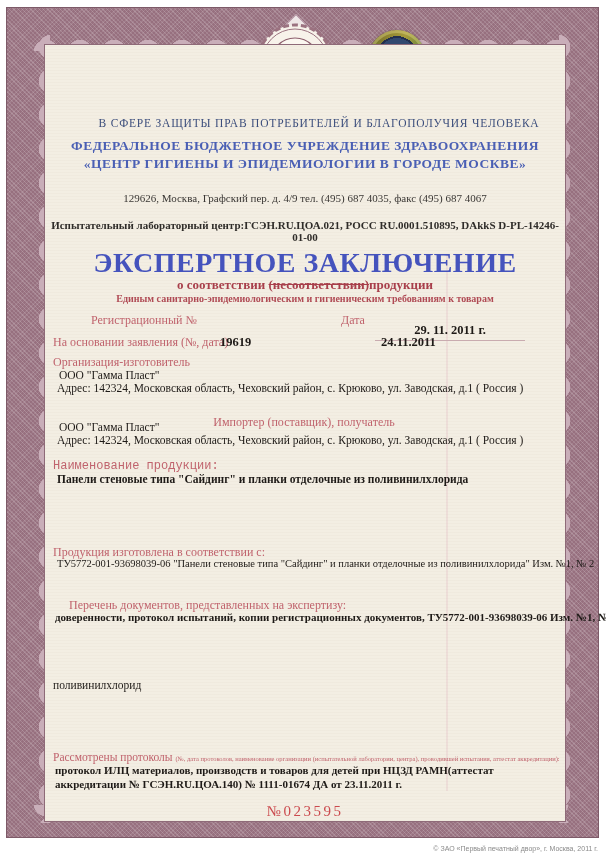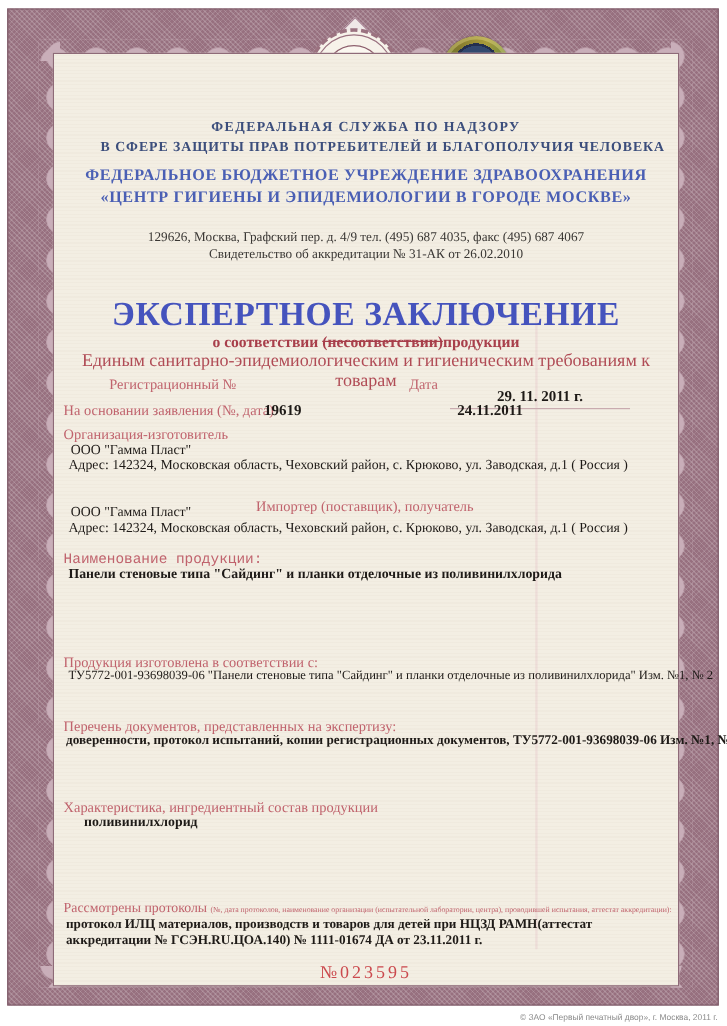--- a/index.html
+++ b/index.html
@@ -34,31 +34,31 @@
     position:absolute;top:44px;left:44px;right:40px;bottom:33px;
     background:#f3eee3;
     background-image:repeating-linear-gradient(0deg, rgba(190,170,150,.06) 0 1px, rgba(0,0,0,0) 1px 3px);
     border:1.5px solid #8e6a78;
   }
   .fold{position:absolute;left:401px;top:210px;bottom:30px;width:2px;background:rgba(210,140,170,.16);}
   .abs{position:absolute;left:0;right:0;}
   .ctr{text-align:center;}
   
   .gov1{top:55px;font-size:11.5px;font-weight:bold;letter-spacing:1.2px;color:#3c4e7c;}
-  .gov2{top:72px;font-size:11.5px;font-weight:bold;letter-spacing:0.8px;color:#3c4e7c;padding-left:28px;}
+  .gov2{top:72px;font-size:11.5px;font-weight:normal;letter-spacing:0.8px;color:#3c4e7c;padding-left:28px;}
   .org1{top:93px;font-size:13.5px;font-weight:bold;letter-spacing:0.5px;color:#4a5fb4;}
   .org2{top:111px;font-size:13.5px;font-weight:bold;letter-spacing:0.5px;color:#4a5fb4;}
   .addr{top:147px;font-size:11px;color:#3a3734;}
   .accr{top:161px;font-size:11px;color:#3a3734;}
   .lab{top:174px;font-size:11px;font-weight:bold;color:#2f2c29;}
   
   .title{top:202px;font-size:28px;font-weight:bold;letter-spacing:0.5px;color:#4553bd;}
   .subtitle{top:232px;font-size:13px;font-weight:bold;color:#a83f4b;}
   .subtitle .strike{text-decoration:line-through;}
-  .sub2{top:248px;font-size:15px;font-weight:normal;color:#b04b55;text-align:center;}
+  .sub2{top:248px;font-size:10px;font-weight:bold;color:#b04b55;text-align:center;}
   
   .lbl{color:#c0636d;font-size:12px;}
   .val{color:#1e1a17;font-size:11.5px;}
   .valb{color:#1e1a17;font-size:12.5px;font-weight:bold;}
   .row{position:absolute;left:0;right:0;height:18px;}
   .reg-row{top:268px;}
   .app-row{top:290px;}
   .rspan{position:absolute;white-space:nowrap;}
   .reg-label{left:46px;}
   .reg-value{left:112px;width:200px;text-align:center;border-bottom:1px solid #c9abaf;padding-bottom:2px;}
@@ -66,22 +66,22 @@
   .date-value{left:330px;width:150px;text-align:center;border-bottom:1px solid #c9abaf;padding-bottom:2px;margin-top:10px;}
   .app-label{left:8px;}
   .app-num{left:175px;}
   .app-date{left:336px;}
   .blk{position:absolute;left:8px;right:10px;white-space:nowrap;}
   .blkw{position:absolute;left:8px;right:10px;}
   .man-label{top:310px;} .man-name{top:324px;left:14px;} .man-addr{top:337px;left:12px;}
   .imp-label{top:370px;text-align:center;} .imp-name{top:376px;left:14px;} .imp-addr{top:389px;left:12px;}
   .prod-label{top:414px;font-family:Liberation Mono, monospace;} .prod-value{top:428px;left:12px;font-weight:bold;}
   .std-label{top:500px;} .std-value{top:513px;left:12px;font-size:10.5px;}
-  .docs-label{top:553px;} .docs-value{top:566px;left:10px;font-size:11px;font-weight:bold;}
-  .comp-label{top:621px;} .comp-value{top:634px;left:25px;font-weight:bold;}
+  .docs-label{top:553px;margin-left:16px;} .docs-value{top:566px;left:10px;font-size:11px;font-weight:bold;}
+  .comp-label{top:621px;} .comp-value{top:634px;left:8px;font-weight:normal;}
   .prot-label{top:706px;font-size:11.5px;}
   .prot-note{font-size:6.5px;letter-spacing:0;}
   .prot-value{top:719px;left:10px;font-size:11px;font-weight:bold;line-height:1.25;}
   .serial{top:758px;font-size:15px;letter-spacing:2.5px;color:#cb4a4e;}
   
   .seal-diamond{position:absolute;left:262px;top:28px;width:66px;height:66px;transform:rotate(45deg);
     background:#efe7e7;border:1px solid #a98596;}
   .seal-left{position:absolute;left:255px;top:22px;width:80px;height:80px;}
   .holo{position:absolute;left:368px;top:30px;width:58px;height:58px;border-radius:50%;
     background:
@@ -110,26 +110,25 @@
     <circle cx="40" cy="40" r="24" fill="#fbf7f0" stroke="#8d5f6d" stroke-width="1.2"></circle>
     <text x="40" y="48" font-size="28" text-anchor="middle" fill="#8d5f6d">⚕</text>
     <rect x="24" y="52" width="32" height="6" rx="1" fill="#8d5f6d"></rect>
     <text x="40" y="66" font-size="5.5" text-anchor="middle" fill="#8d5f6d">MCMXXII</text>
   </svg>
   <div class="holo"></div>
 
   <div class="paper">
     <div class="fold"></div>
 
-    <div class="abs ctr gov1">ФЕДЕРАЛЬНАЯ СЛУЖБА ПО НАДЗОРУ</div>
     <div class="abs ctr gov2">В СФЕРЕ ЗАЩИТЫ ПРАВ ПОТРЕБИТЕЛЕЙ И БЛАГОПОЛУЧИЯ  ЧЕЛОВЕКА</div>
     <div class="abs ctr org1">ФЕДЕРАЛЬНОЕ БЮДЖЕТНОЕ УЧРЕЖДЕНИЕ ЗДРАВООХРАНЕНИЯ</div>
     <div class="abs ctr org2">«ЦЕНТР ГИГИЕНЫ И ЭПИДЕМИОЛОГИИ В ГОРОДЕ МОСКВЕ»</div>
     <div class="abs ctr addr">129626, Москва, Графский пер. д. 4/9 тел. (495) 687 4035, факс (495) 687 4067</div>
-    <div class="abs ctr accr">Свидетельство об аккредитации № 31-АК от 26.02.2010</div>
+    <div class="abs ctr lab">Испытательный лабораторный центр:ГСЭН.RU.ЦОА.021, РОСС RU.0001.510895, DAkkS D-PL-14246-01-00</div>
 
     <div class="abs ctr title">ЭКСПЕРТНОЕ ЗАКЛЮЧЕНИЕ</div>
     <div class="abs ctr subtitle"><span>о соответствии </span><span class="strike">(несоответствии)</span><span>продукции</span></div>
     <div class="abs ctr sub2">Единым санитарно-эпидемиологическим и гигиеническим требованиям к товарам</div>
 
     <div class="row reg-row">
       <span class="rspan lbl reg-label">Регистрационный №</span>
       <span class="rspan lbl date-label">Дата</span>
       <span class="rspan valb date-value">29. 11. 2011 г.</span>
     </div>
@@ -150,21 +149,20 @@
 
     <div class="blk lbl prod-label">Наименование продукции:</div>
     <div class="blk val prod-value">Панели стеновые типа "Сайдинг" и планки отделочные из поливинилхлорида</div>
 
     <div class="blk lbl std-label">Продукция изготовлена в соответствии с:</div>
     <div class="blk val std-value">ТУ5772-001-93698039-06 "Панели стеновые типа "Сайдинг" и планки отделочные из поливинилхлорида" Изм. №1, № 2</div>
 
     <div class="blk lbl docs-label">Перечень документов, представленных на экспертизу:</div>
     <div class="blk val docs-value">доверенности, протокол испытаний, копии регистрационных документов, ТУ5772-001-93698039-06 Изм. №1, № 2</div>
 
-    <div class="blk lbl comp-label">Характеристика, ингредиентный состав продукции</div>
     <div class="blk val comp-value">поливинилхлорид</div>
 
     <div class="blk lbl prot-label"><span>Рассмотрены протоколы</span> <span class="prot-note">(№, дата протоколов, наименование организации (испытательной лаборатории, центра), проводившей испытания, аттестат аккредитации):</span></div>
     <div class="blkw val prot-value">протокол ИЛЦ материалов, производств и товаров для детей при НЦЗД РАМН(аттестат аккредитации № ГСЭН.RU.ЦОА.140) № 1111-01674 ДА от 23.11.2011 г.</div>
 
     <div class="abs ctr serial">№023595</div>
   </div>
 
   <div class="credit">© ЗАО «Первый печатный двор», г. Москва, 2011 г.</div>
 </div>

